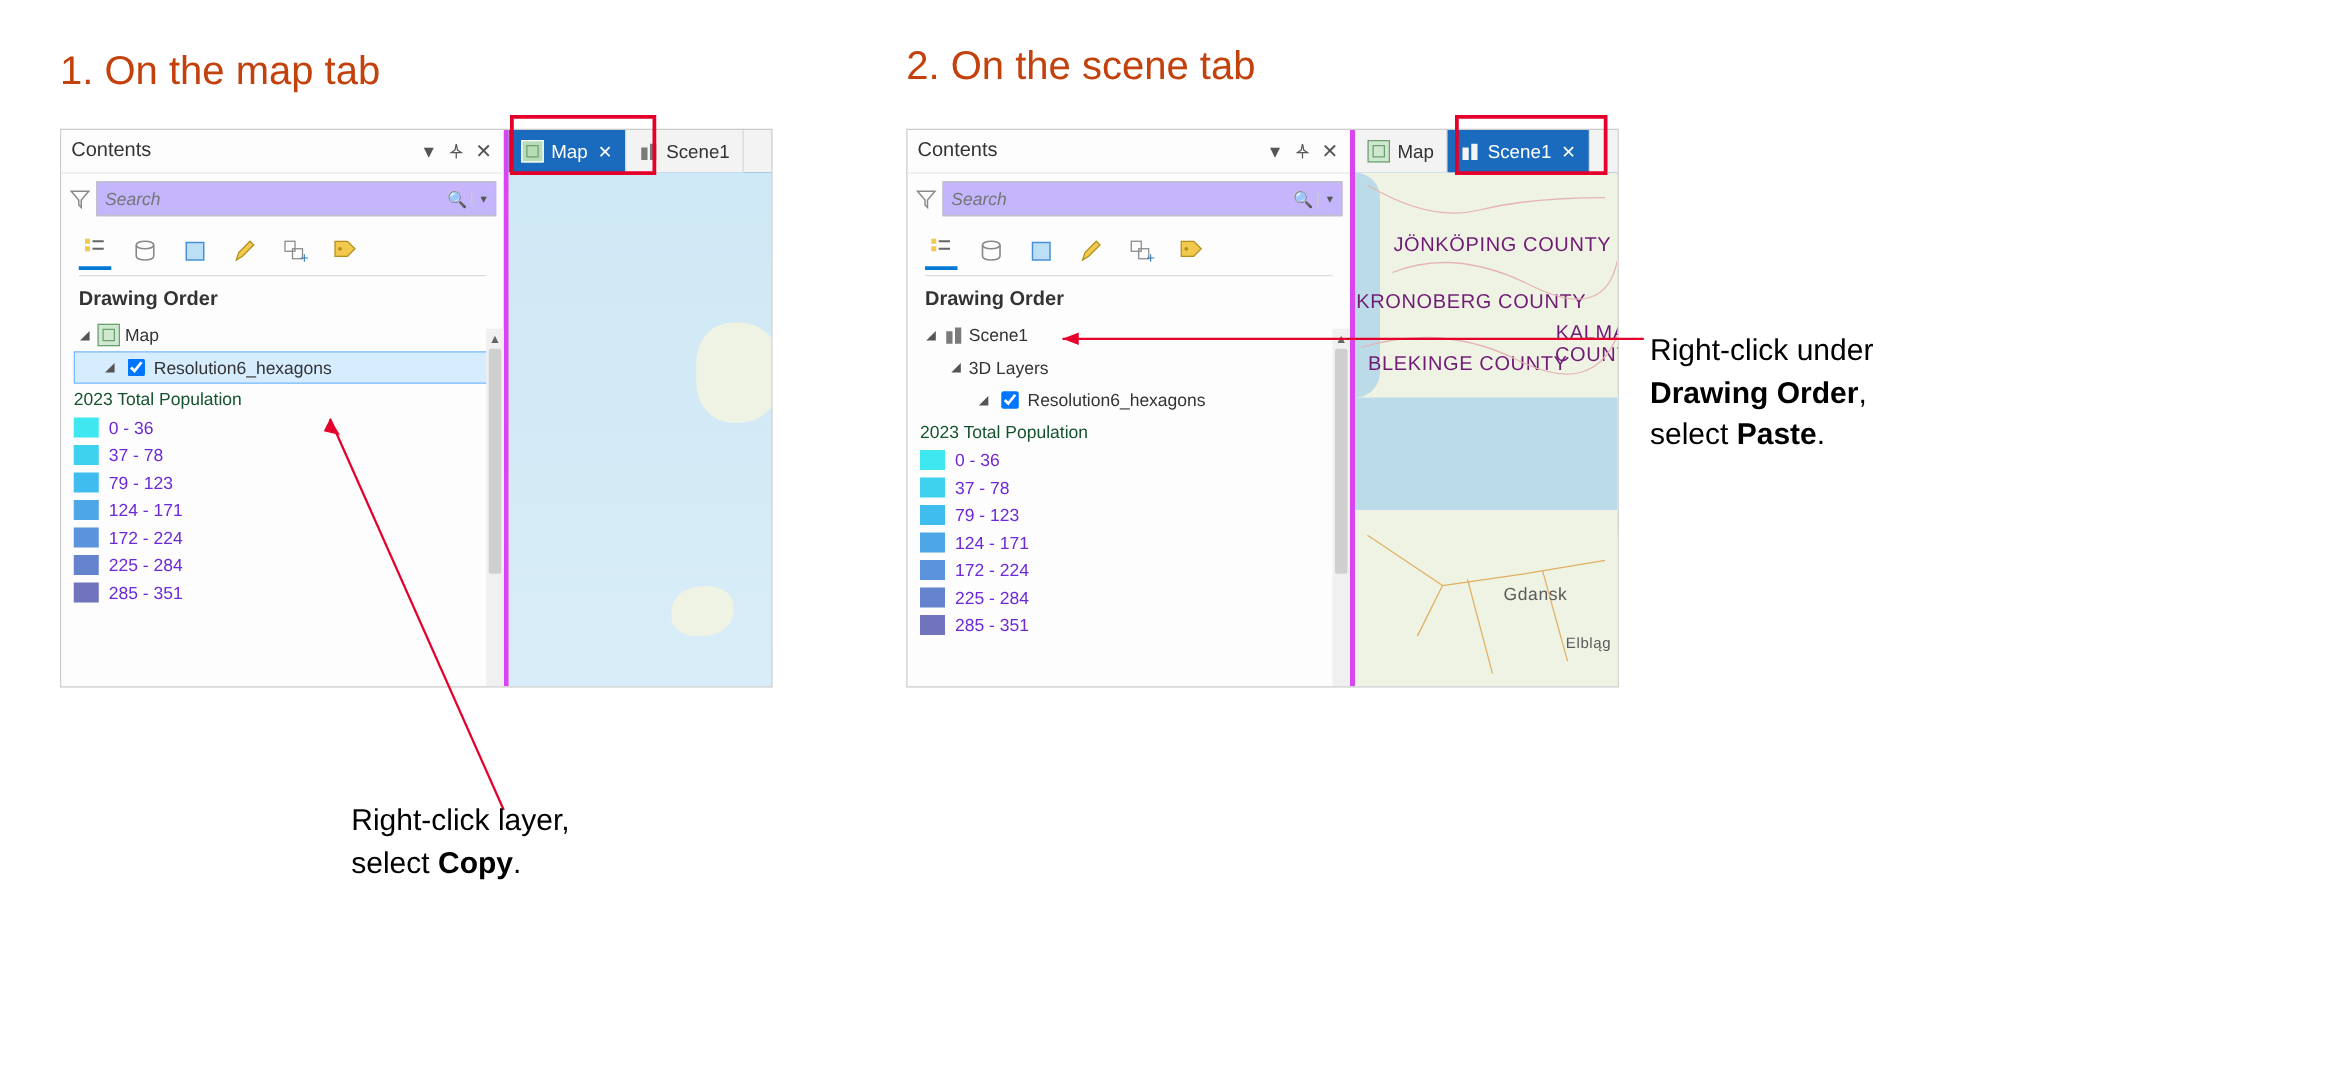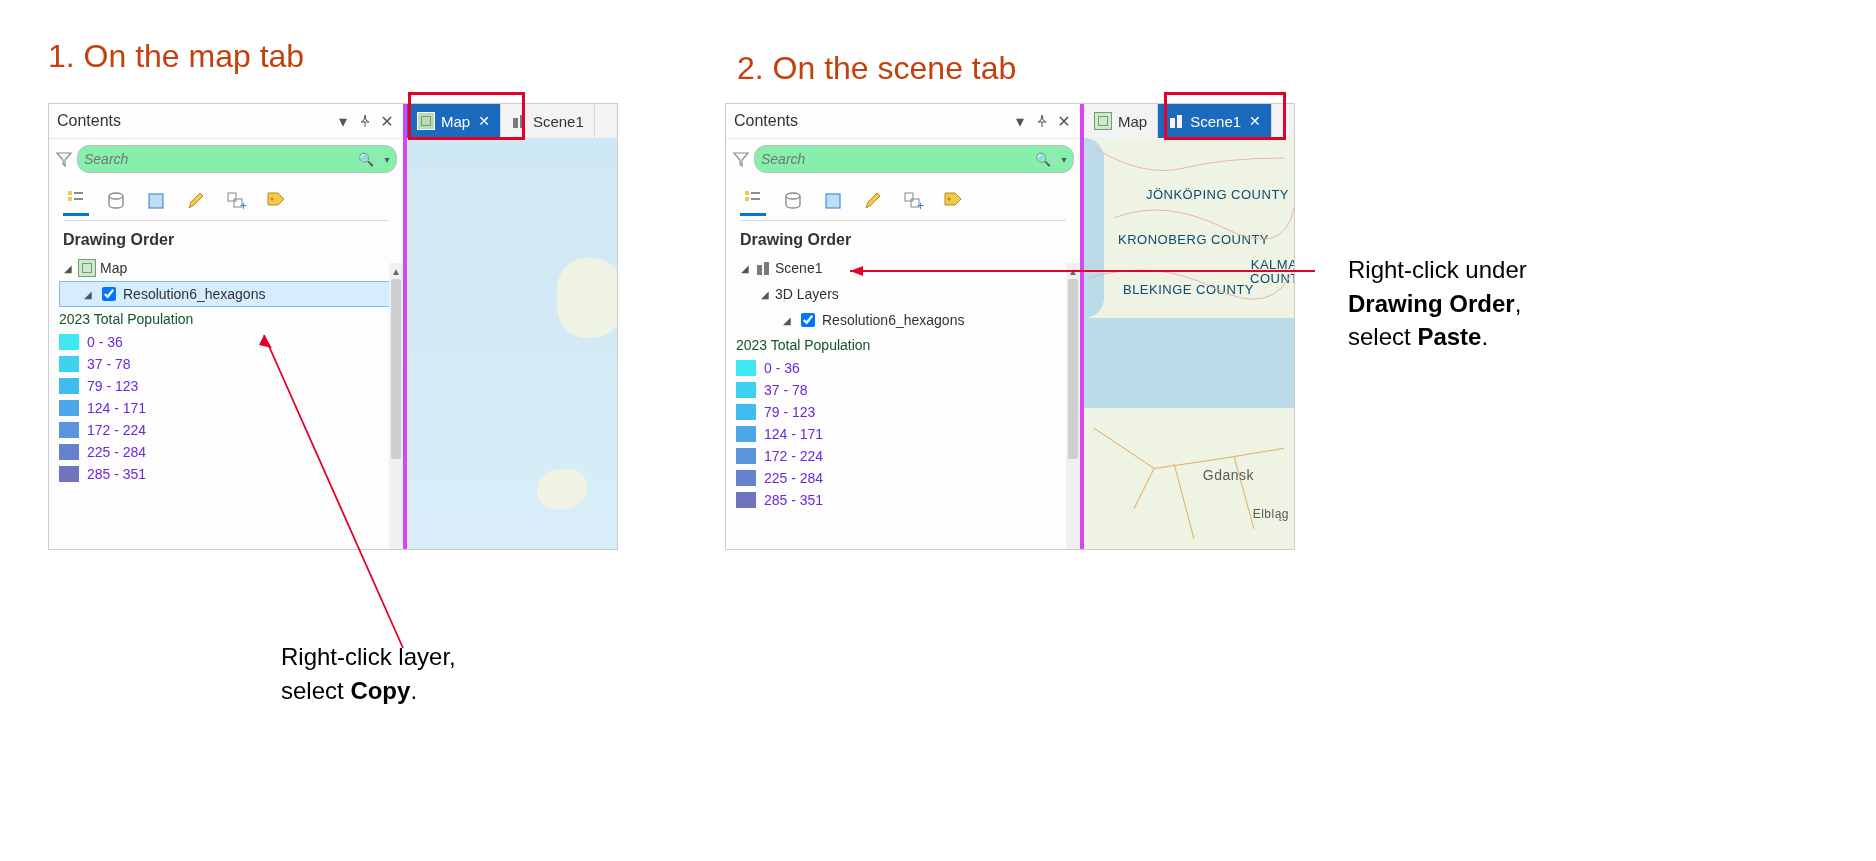--- a/index.html
+++ b/index.html
@@ -9,21 +9,21 @@
   .annot b{font-weight:700;}
 
   
   .shot{position:absolute;width:570px;height:447px;border:1px solid #ccc;background:#f7f7f7;box-sizing:border-box;overflow:hidden;}
   .contents-pane{position:absolute;left:0;top:0;width:358px;height:100%;background:#fdfdfd;border-right:4px solid #d946ef;box-sizing:border-box;}
   .contents-header{display:flex;align-items:center;height:34px;padding:0 8px;font-size:16px;color:#333;border-bottom:1px solid #e8e8e8;}
   .contents-header .title{flex:1;}
   .hdr-ic{width:16px;height:16px;margin-left:6px;display:flex;align-items:center;justify-content:center;color:#555;}
   .search-row{display:flex;align-items:center;height:32px;padding:4px 6px;gap:4px;}
   .filter-ic{width:18px;height:18px;color:#8a8a8a;}
-  .search-box{flex:1;display:flex;align-items:center;height:26px;border:1px solid #bfbfbf;background:#86efac;border-radius:12px;font-size:14px;color:#888;}
+  .search-box{flex:1;display:flex;align-items:center;height:26px;border:1px solid #bfbfbf;background:#c4b5fd;border-radius:0;font-size:14px;color:#888;}
   .search-box input{flex:1;border:none;outline:none;font-size:14px;color:#444;padding:0 6px;font-family:inherit;background:transparent;font-style:italic;}
   .search-box .mag{width:22px;text-align:center;color:#555;font-size:13px;}
   .search-box .dd{width:18px;text-align:center;color:#555;border-left:1px solid #ccc;font-size:10px;}
   .toolbar{display:flex;align-items:center;gap:14px;padding:6px 14px 2px;}
   .tb-ic{width:26px;height:26px;display:flex;align-items:center;justify-content:center;}
   .tb-ic.active{border-bottom:3px solid #0078d4;padding-bottom:2px;}
   .sep-line{height:1px;background:#ddd;margin:2px 14px 6px;}
   .section-label{font-size:16px;font-weight:600;color:#333;padding:4px 14px 6px;}
   .tree{font-size:14px;color:#333;padding:0 6px 0 10px;}
   .tree-row{display:flex;align-items:center;height:24px;gap:4px;padding-left:4px;border:1px solid transparent;}
@@ -39,21 +39,21 @@
   .legend-row{display:flex;align-items:center;height:22px;gap:8px;}
   .swatch{width:20px;height:16px;}
   .legend-row .lbl{font-size:14px;color:#6d28d9;}
   .scroll-track{position:absolute;right:0;top:175px;bottom:0;width:14px;background:#f0f0f0;}
   .scroll-thumb{position:absolute;left:2px;right:2px;top:0;height:180px;background:#cfcfcf;border-radius:2px;}
   .scroll-up{position:absolute;left:0;right:0;top:-16px;height:16px;display:flex;align-items:center;justify-content:center;font-size:10px;color:#666;background:#f0f0f0;}
 
   .map-area{position:absolute;left:358px;right:0;top:34px;bottom:0;}
   .map-area.map-blue{background:linear-gradient(#cfe8f5,#d8edf7);}
   .map-area.map-land{background:#eef3e4;}
-  .map-label{position:absolute;font-size:13px;color:#0c4a6e;text-align:center;line-height:1.1;letter-spacing:0.5px;}
+  .map-label{position:absolute;font-size:16px;color:#701a75;text-align:center;line-height:1.1;letter-spacing:0.5px;}
   .water{position:absolute;background:#bcdbe8;}
 
   
   .tabs-row{position:absolute;left:358px;top:0;right:0;height:34px;background:#f3f3f3;display:flex;align-items:stretch;border-bottom:1px solid #c9c9c9;}
   .tab{display:flex;align-items:center;gap:6px;padding:0 10px;font-size:15px;color:#333;background:#f3f3f3;border-right:1px solid #d9d9d9;}
   .tab.active{background:#1a6bbd;color:#fff;}
   .tab .tab-ic{width:16px;height:16px;}
   .tab .close{font-size:14px;margin-left:2px;}
   .tab.active .close{color:#fff;}
   .tabs-row.scene-active{border-bottom:2px solid #1a6bbd;}
@@ -70,21 +70,21 @@
   .ic-scene::before,.ic-scene::after{content:"";position:absolute;bottom:1px;width:5px;background:#7a7a7a;}
   .ic-scene::before{left:2px;height:10px;}
   .ic-scene::after{left:9px;height:13px;}
 </style>
 </head>
 <body>
 
 <div class="page">
 
   <div class="step-title" style="left:48px;top:38px;">1. On the map tab</div>
-  <div class="step-title" style="left:725px;top:50px;margin-left:12px;">2. On the scene tab</div>
+  <div class="step-title" style="left:725px;top:34px;">2. On the scene tab</div>
 
   <div class="shot" style="left:48px;top:103px;">
 
     <div class="contents-pane">
       <div class="contents-header">
         <span class="title">Contents</span>
         <span class="hdr-ic">▾</span>
         <span class="hdr-ic">
             <svg width="12" height="12" viewBox="0 0 12 12">
               <path d="M6 0 L7 5 L10 7 L2 7 L5 5 Z M6 7 L6 12" stroke="#555" stroke-width="1" fill="none"></path>
@@ -375,19 +375,19 @@
         <path d="M10 10 Q60 40 100 30 T200 20 M30 80 Q80 60 140 90 T210 70 M5 140 Q70 120 130 150 T210 130" stroke="#e6b3b3" stroke-width="1" fill="none"></path>
       </svg>
     </div>
   </div>
   <div class="red-box" style="left:1164px;top:92px;width:122px;height:48px;"></div>
 
   <svg class="arrow" style="left:725px;top:103px;width:900px;height:300px;">
     <line x1="590" y1="168" x2="125" y2="168" stroke="#e4002b" stroke-width="1.8"></line>
     <polygon points="125,168 138,163 138,173" fill="#e4002b"></polygon>
   </svg>
-  <div class="annot" style="left:1320px;top:253px;width:260px;margin-left:28px;">
+  <div class="annot" style="left:1320px;top:264px;width:260px;">
     <span>Right-click under</span><br>
     <b>Drawing Order</b><span>,</span><br>
     <span>select </span><b>Paste</b><span>.</span>
   </div>
 
 </div>
 
 </body></html>

